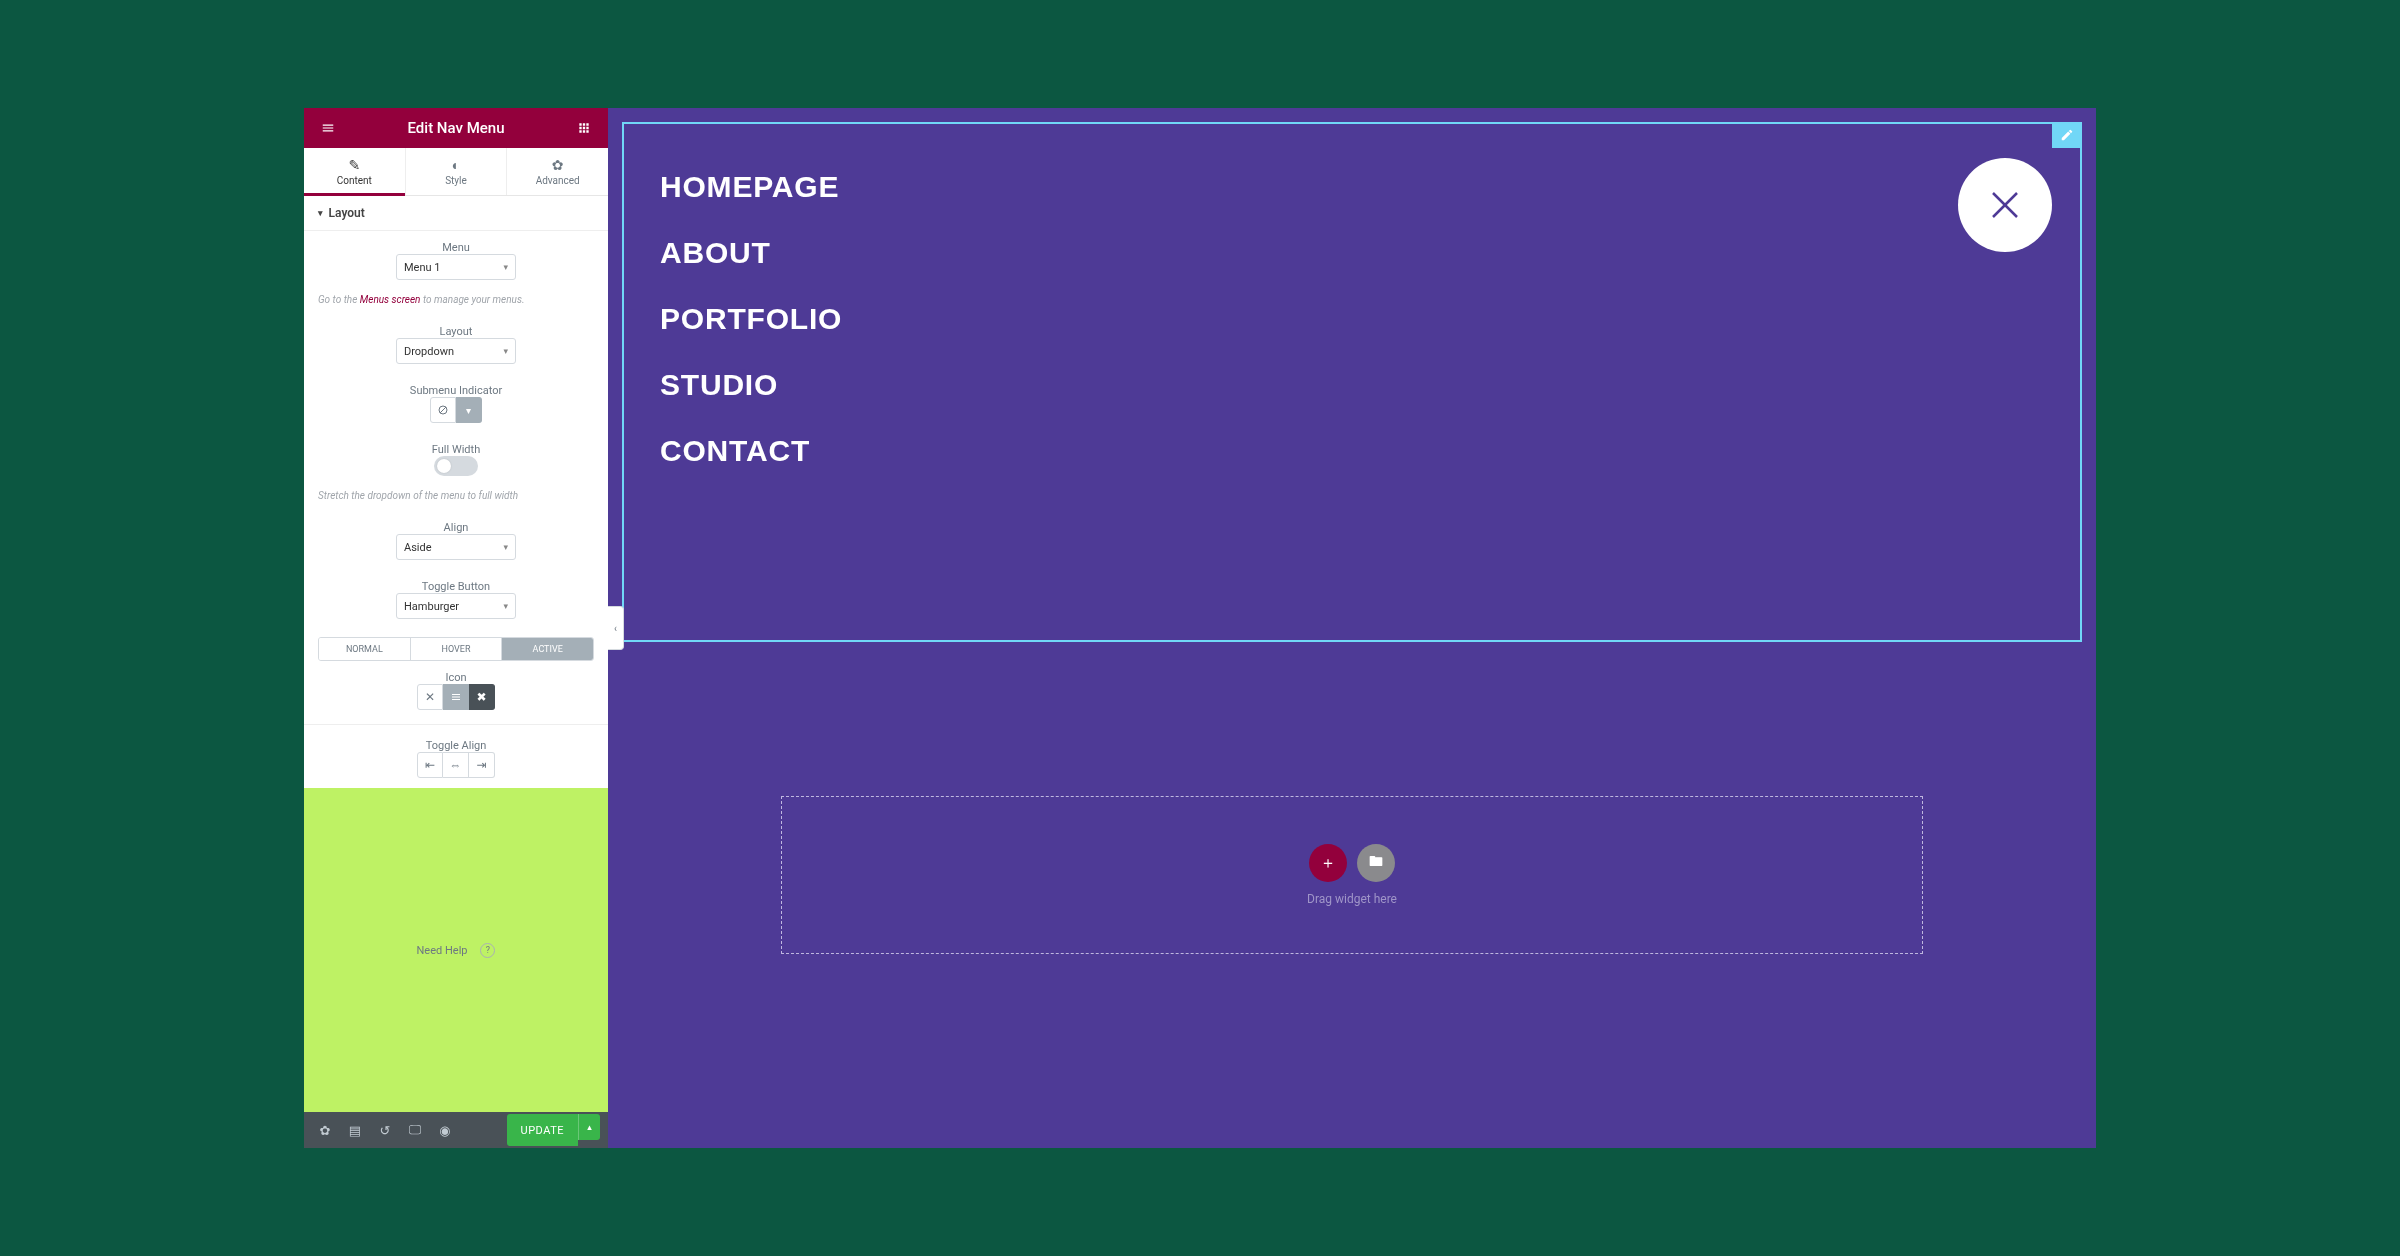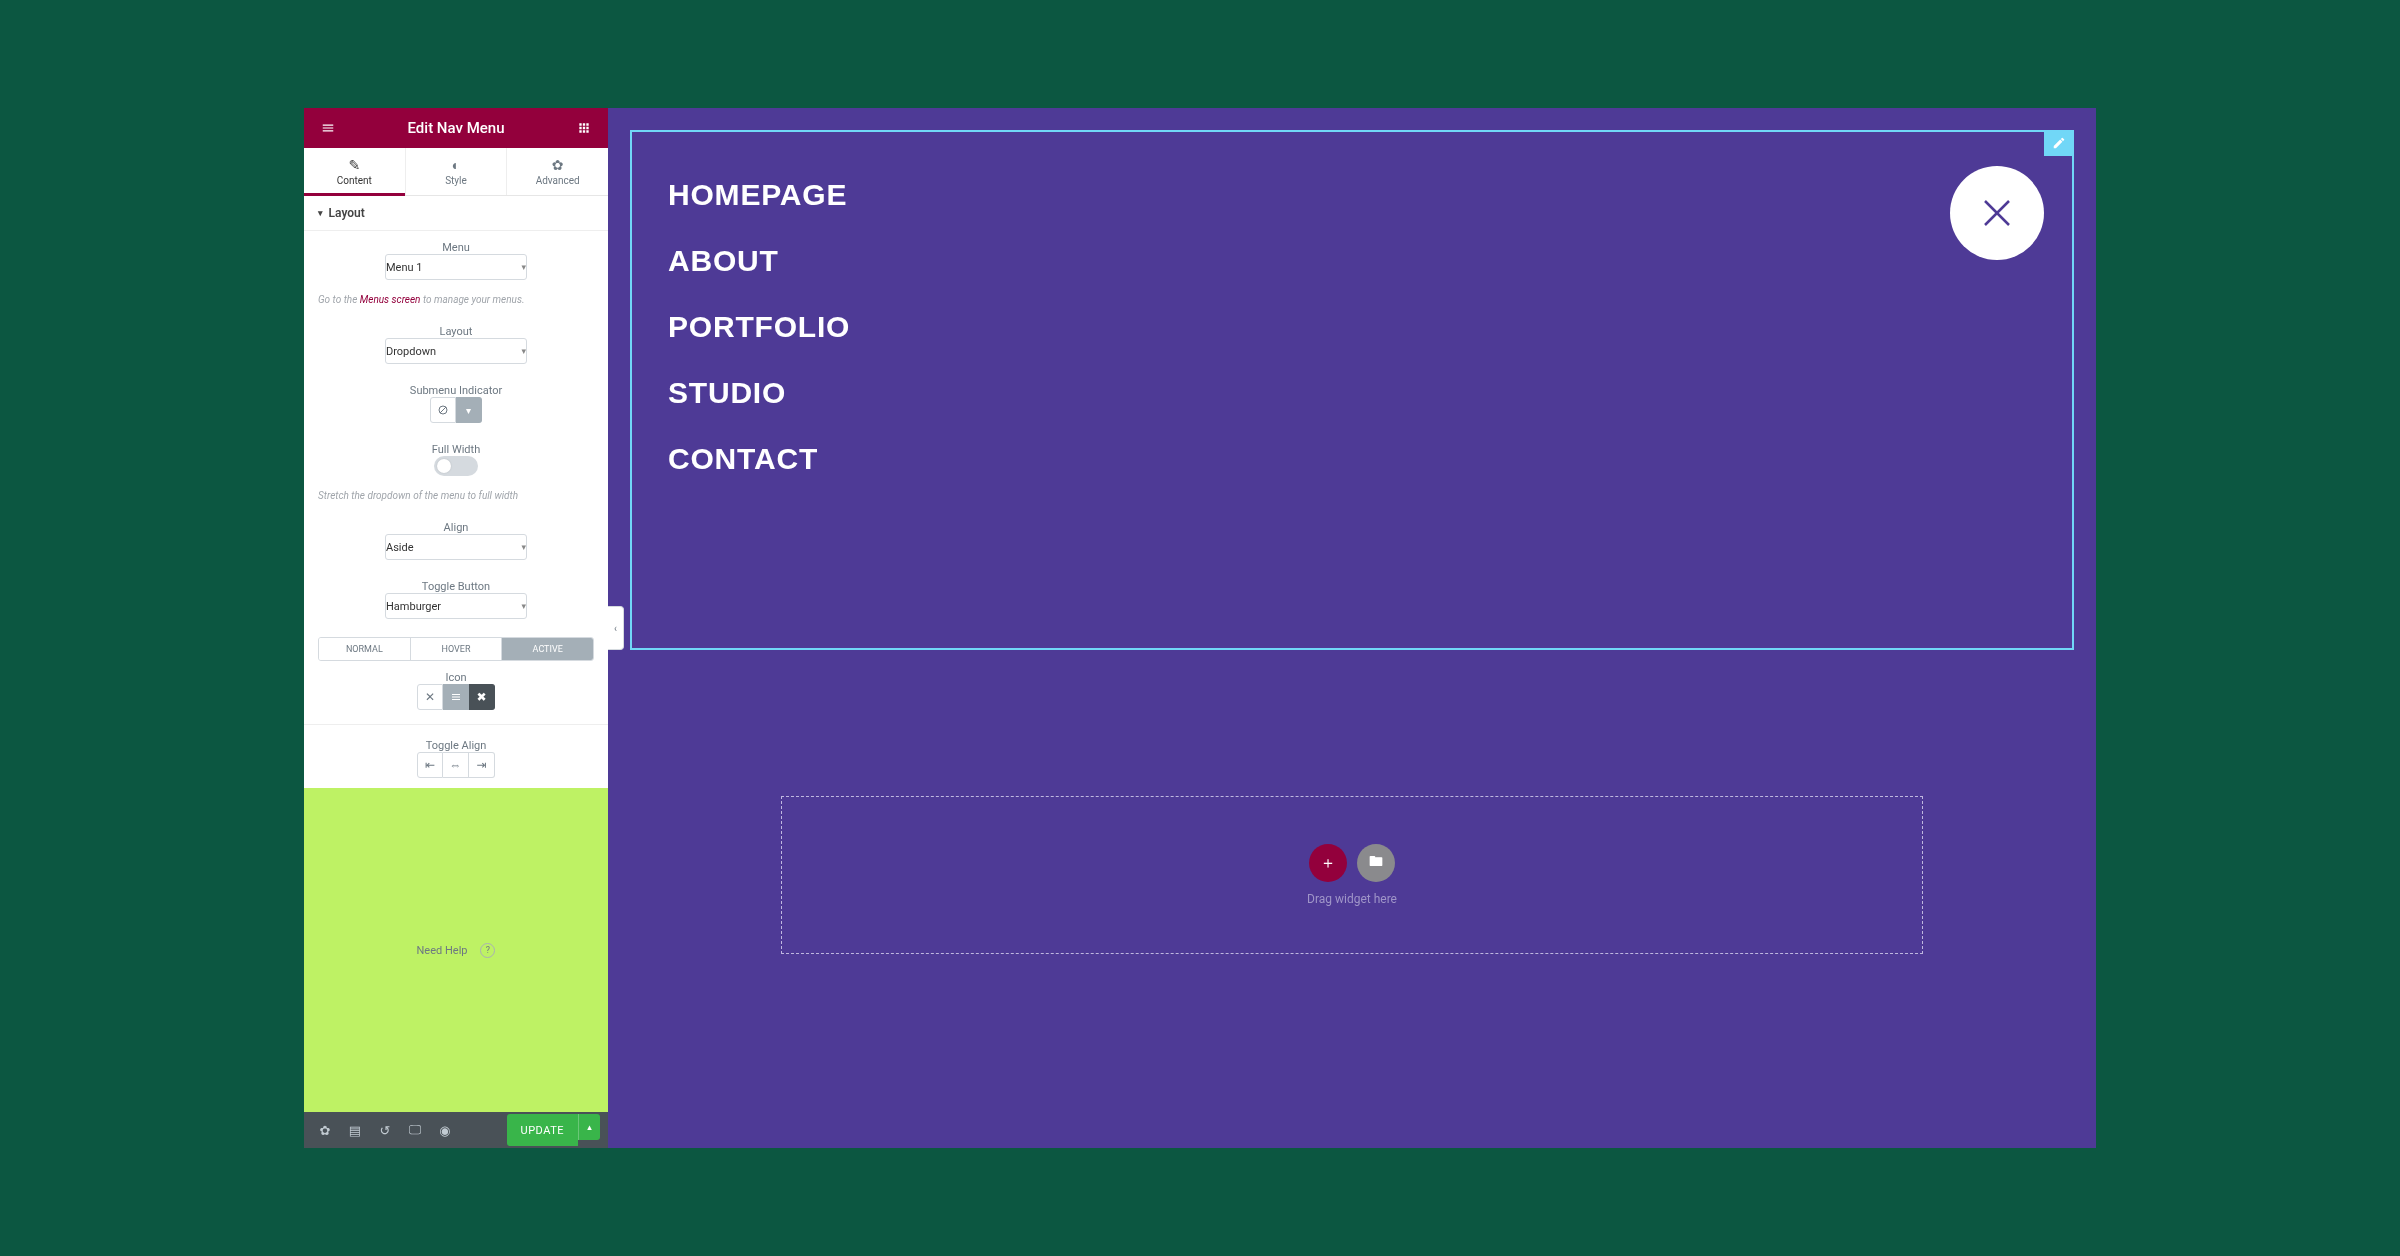--- a/index.html
+++ b/index.html
@@ -84,26 +84,26 @@
     background: #fff;
   }
 
   .row {
     display: flex; align-items: center;
     padding: 10px 14px;
     flex-direction: column;
   }
   .row .label { color: #6d7882; font-size: 11px; }
   .select {
-    width: 142px; height: 26px;
+    width: 120px; height: 26px;
     border: 1px solid #d5dadf;
     border-radius: 3px;
     background: #fff;
     display: flex; align-items: center; justify-content: space-between;
-    padding: 0 0;
+    padding: 0 7px;
     font-size: 11px; color: #333;
   }
   .select .chev { font-size: 9px; color: #888; }
 
   .hint {
     padding: 4px 14px 10px 14px;
     font-size: 10px; font-style: italic; color: #a0a5ab;
   }
   .hint .link { color: #93003c; font-style: italic; }
 
@@ -194,21 +194,21 @@
     display: flex; align-items: center; justify-content: center;
     color: #6d7882; font-size: 10px;
     z-index: 5;
   }
 
   
   .canvas {
     flex: 1;
     background: #4e3a96;
     position: relative;
-    padding: 22px;
+    padding: 14px;
     height: 100%;
   }
   .selected-box {
     border: 2px solid #71d7f7;
     position: relative;
     padding: 30px 36px 50px 36px;
     height: 520px;
   }
   .edit-handle {
     position: absolute; top: -2px; right: -2px;

